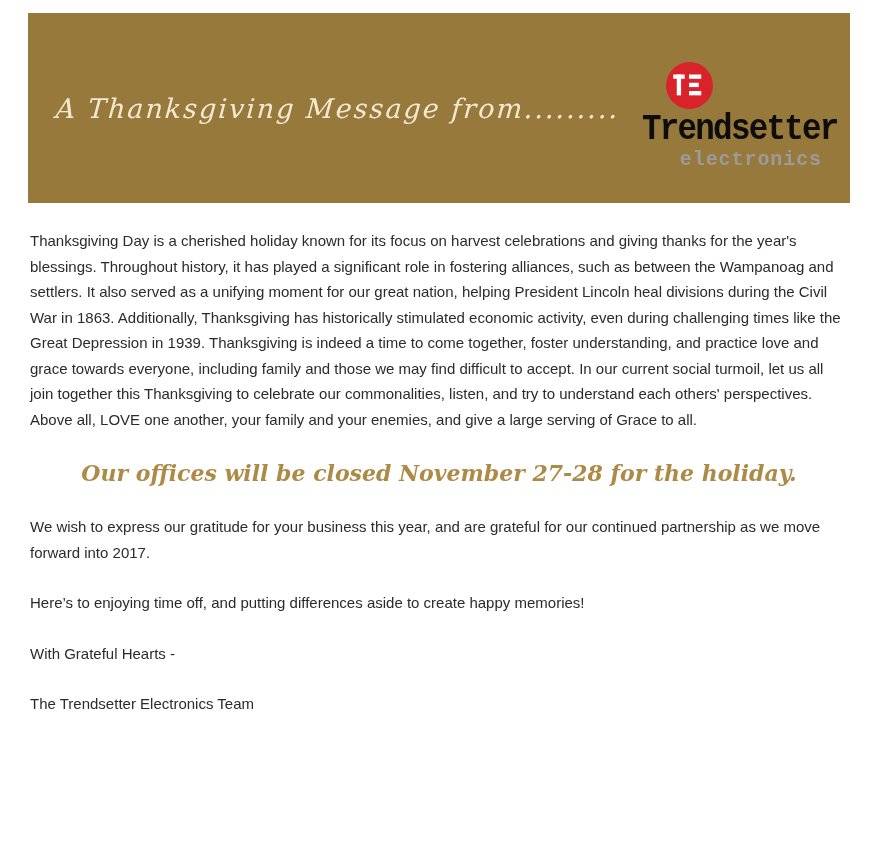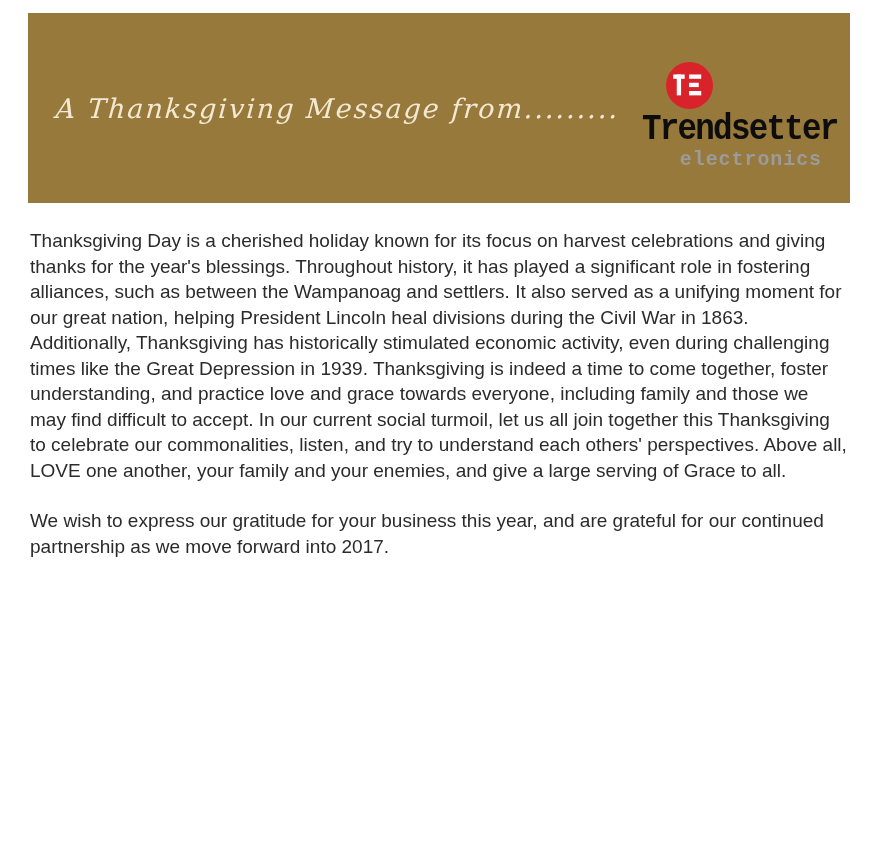--- a/index.html
+++ b/index.html
@@ -69,21 +69,21 @@
     margin-top: 1px;
     transform: scaleX(0.95);
     transform-origin: right center;
     white-space: nowrap;
   }
   
   .content {
     padding: 0 30px;
   }
   .content p {
-    font-size: 19px;
+    font-size: 15px;
     line-height: 25.5px;
     color: #2b2b2b;
     margin: 25px 0;
   }
   .closure-notice {
     text-align: center;
     font-family: "DejaVu Serif", serif;
     font-style: italic;
     font-weight: bold;
     font-size: 22px;
@@ -110,21 +110,25 @@
         </svg>
       </div>
       <div class="brand-name">Trendsetter</div>
       <div class="brand-sub">electronics</div>
     </div>
   </div>
 
   <div class="content">
     <p>Thanksgiving Day is a cherished holiday known for its focus on harvest celebrations and giving thanks for the year's blessings. Throughout history, it has played a significant role in fostering alliances, such as between the Wampanoag and settlers. It also served as a unifying moment for our great nation, helping President Lincoln heal divisions during the Civil War in 1863. Additionally, Thanksgiving has historically stimulated economic activity, even during challenging times like the Great Depression in 1939. Thanksgiving is indeed a time to come together, foster understanding, and practice love and grace towards everyone, including family and those we may find difficult to accept. In our current social turmoil, let us all join together this Thanksgiving to celebrate our commonalities, listen, and try to understand each others' perspectives. Above all, LOVE one another, your family and your enemies, and give a large serving of Grace to all.</p>
 
+    <div class="closure-notice">Our offices will be closed November 27-28 for the holiday.</div>
 
     <p>We wish to express our gratitude for your business this year, and are grateful for our continued partnership as we move forward into 2017.</p>
 
 
+    <p>Here’s to enjoying time off, and putting differences aside to create happy memories!</p>
 
+    <p>With Grateful Hearts -</p>
 
+    <p>The Trendsetter Electronics Team</p>
   </div>
 
 </div>
 
 </body></html>

